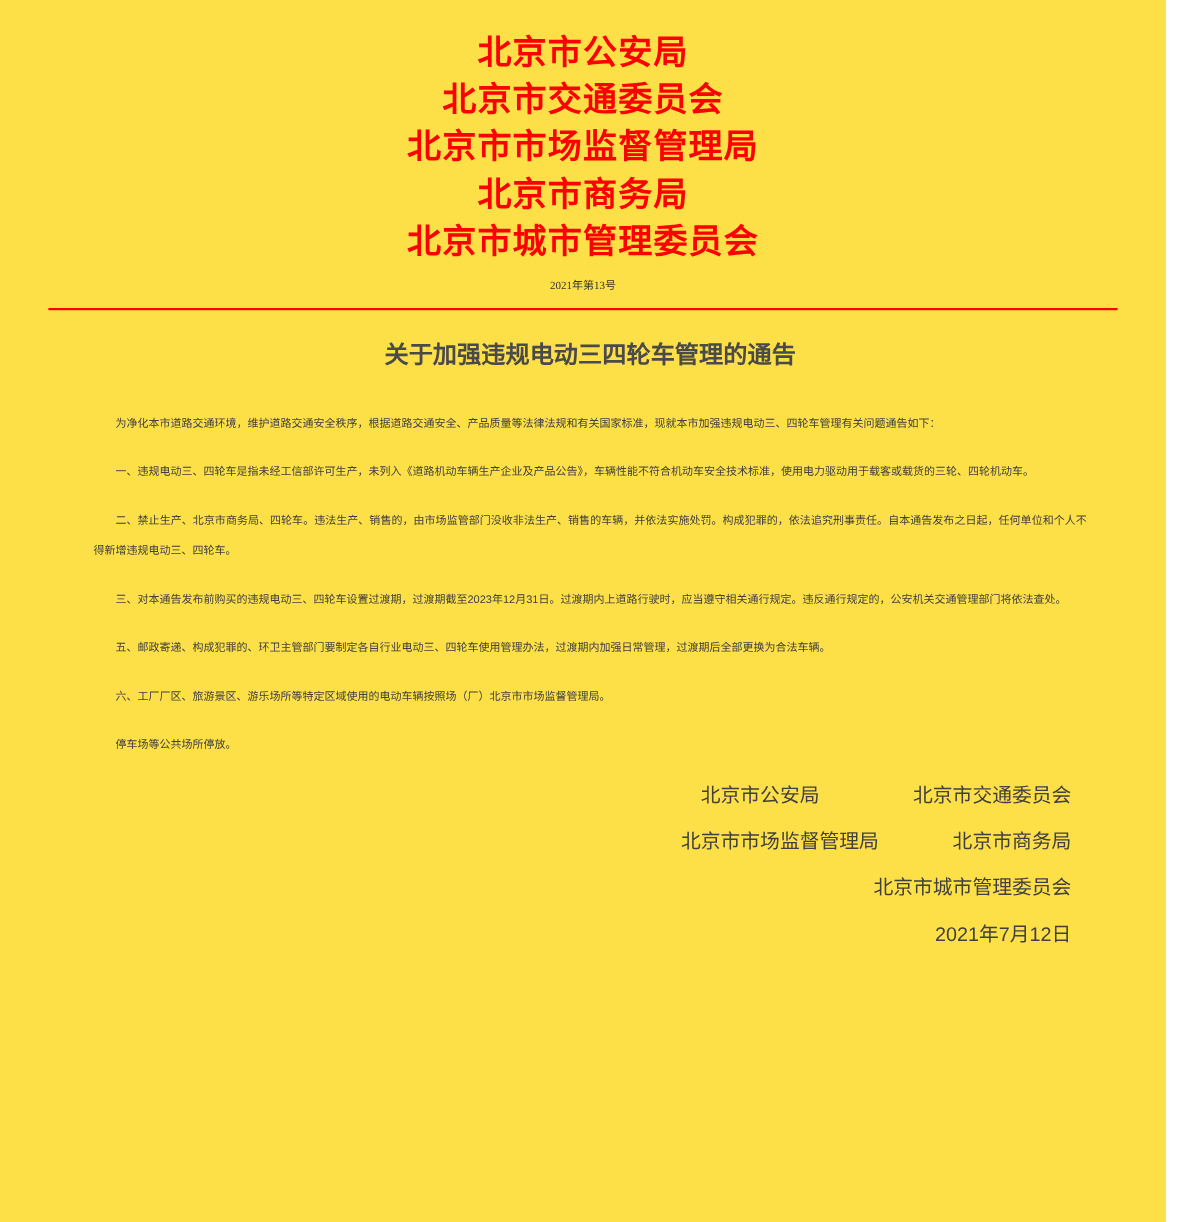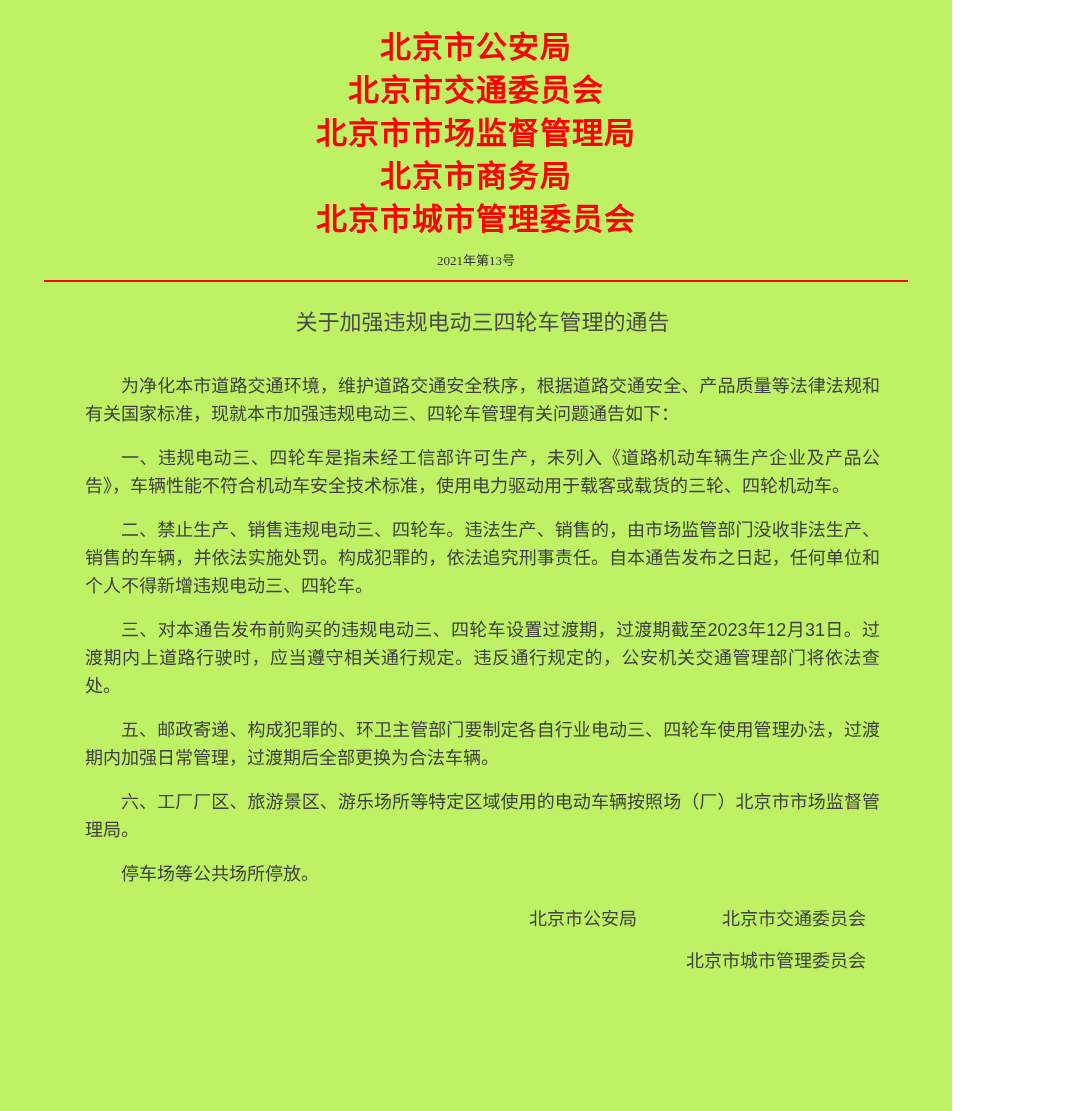--- a/index.html
+++ b/index.html
@@ -3,64 +3,64 @@
 <meta charset="utf-8">
 <style>
   html, body {
     margin: 0;
     padding: 0;
     background: #ffffff;
     font-family: "Liberation Sans", "DejaVu Sans", sans-serif;
   }
   .page {
     position: relative;
-    width: 952px;
+    width: 1060px;
     height: 1111px;
-    background: #bef264;
+    background: #fde047;
     overflow: hidden;
   }
   .doc-header {
     padding-top: 26px;
     text-align: center;
   }
   .agency-line {
     font-size: 31px;
     font-weight: bold;
     line-height: 43px;
     color: #ff0000;
     letter-spacing: 1px;
   }
   .doc-number {
     margin-top: 10px;
     font-family: "Liberation Serif", "DejaVu Serif", serif;
-    font-size: 13px;
+    font-size: 10px;
     line-height: 20px;
     color: #333333;
     text-align: center;
   }
   .red-divider {
     margin: 9px 44px 0 44px;
     border: none;
     border-top: 2px solid #ff0000;
     height: 0;
   }
   .content {
     margin: 0 72px 0 85px;
   }
   .notice-title {
     margin: 26px 0 34px 0;
     font-size: 22px;
-    font-weight: normal;
+    font-weight: bold;
     line-height: 30px;
     color: #4a4a4a;
     text-align: center;
   }
   .body-text p {
     margin: 16px 0 15px 0;
-    font-size: 18px;
+    font-size: 10px;
     line-height: 28px;
     color: #404040;
     text-align: justify;
     text-indent: 2em;
   }
   .signature-block {
     margin-top: 17px;
     padding-right: 14px;
     text-align: right;
     font-size: 18px;
@@ -92,30 +92,36 @@
   </div>
 
   <hr class="red-divider">
 
   <div class="content">
     <h1 class="notice-title">关于加强违规电动三四轮车管理的通告</h1>
 
     <div class="body-text">
       <p>为净化本市道路交通环境，维护道路交通安全秩序，根据道路交通安全、产品质量等法律法规和有关国家标准，现就本市加强违规电动三、四轮车管理有关问题通告如下：</p>
       <p>一、违规电动三、四轮车是指未经工信部许可生产，未列入《道路机动车辆生产企业及产品公告》，车辆性能不符合机动车安全技术标准，使用电力驱动用于载客或载货的三轮、四轮机动车。</p>
-      <p>二、禁止生产、销售违规电动三、四轮车。违法生产、销售的，由市场监管部门没收非法生产、销售的车辆，并依法实施处罚。构成犯罪的，依法追究刑事责任。自本通告发布之日起，任何单位和个人不得新增违规电动三、四轮车。</p>
+      <p>二、禁止生产、北京市商务局、四轮车。违法生产、销售的，由市场监管部门没收非法生产、销售的车辆，并依法实施处罚。构成犯罪的，依法追究刑事责任。自本通告发布之日起，任何单位和个人不得新增违规电动三、四轮车。</p>
       <p>三、对本通告发布前购买的违规电动三、四轮车设置过渡期，过渡期截至2023年12月31日。过渡期内上道路行驶时，应当遵守相关通行规定。违反通行规定的，公安机关交通管理部门将依法查处。</p>
       <p>五、邮政寄递、构成犯罪的、环卫主管部门要制定各自行业电动三、四轮车使用管理办法，过渡期内加强日常管理，过渡期后全部更换为合法车辆。</p>
       <p>六、工厂厂区、旅游景区、游乐场所等特定区域使用的电动车辆按照场（厂）北京市市场监督管理局。</p>
       <p>停车场等公共场所停放。</p>
     </div>
 
     <div class="signature-block">
       <div class="signature-row">
         <span>北京市公安局</span><span class="sig-gap-wide">北京市交通委员会</span>
       </div>
       <div class="signature-row">
+        <span>北京市市场监督管理局</span><span class="sig-gap-medium">北京市商务局</span>
+      </div>
+      <div class="signature-row">
         <span>北京市城市管理委员会</span>
+      </div>
+      <div class="signature-row date-row">
+        <span>2021年7月12日</span>
       </div>
     </div>
   </div>
 
 </div>
 
 </body></html>

